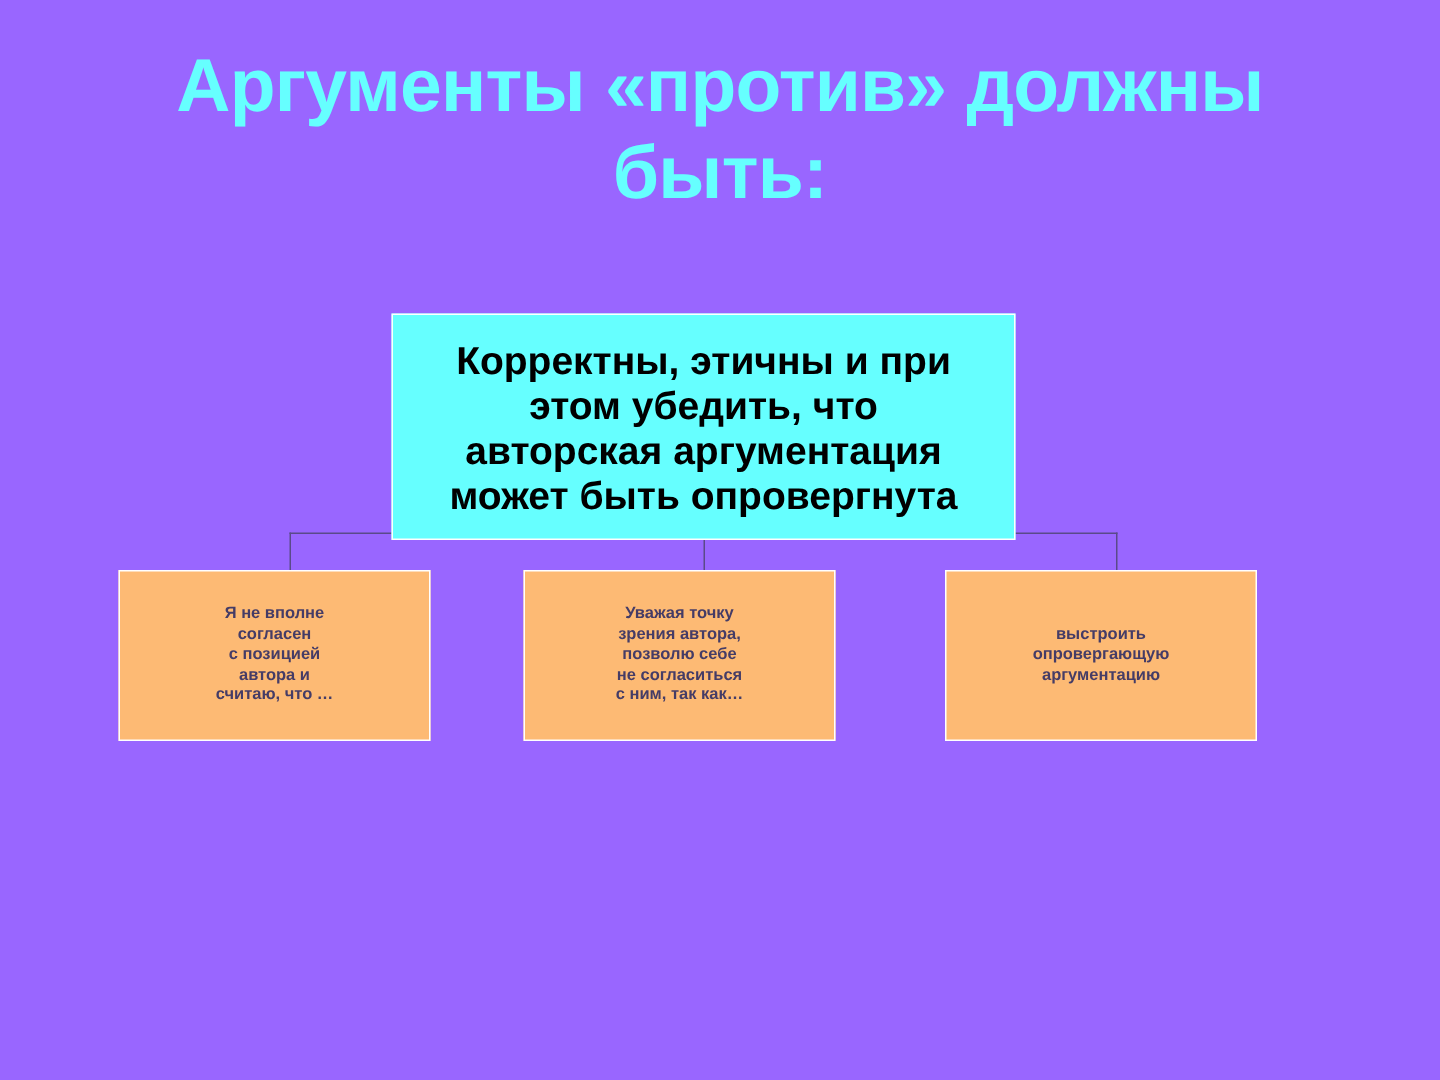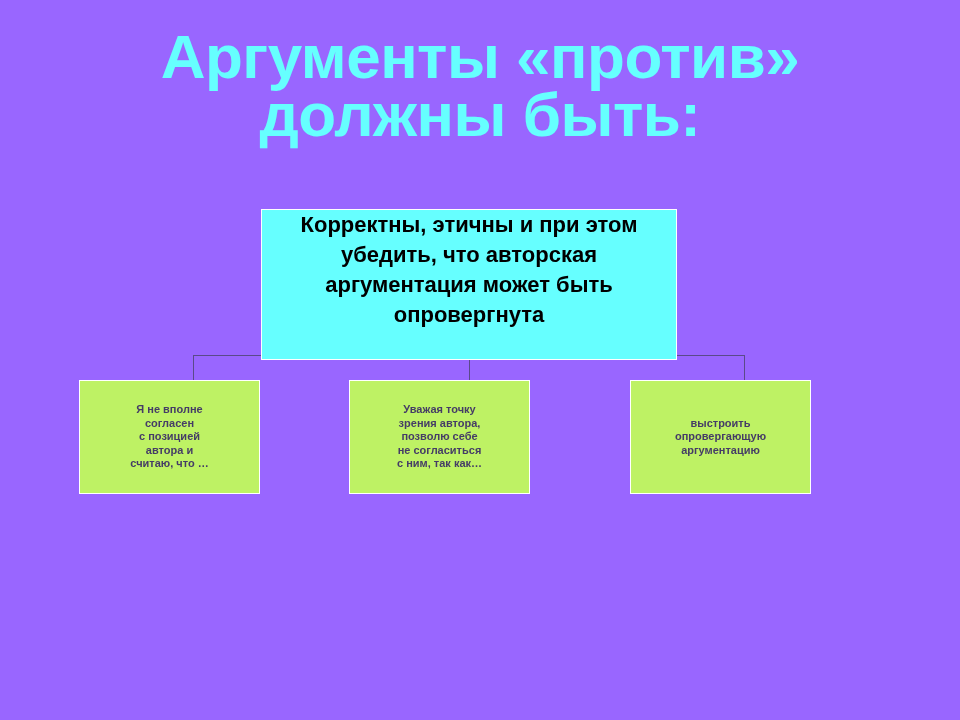--- a/index.html
+++ b/index.html
@@ -7,41 +7,41 @@
     width: 960px; height: 720px; overflow: hidden;
     background: #9966ff;
     position: relative;
     font-family: "Liberation Sans", sans-serif;
   }
   .title {
     position: absolute; left: 40px; top: 28px; width: 880px;
     text-align: center;
     color: #66ffff;
     font-weight: bold;
-    font-size: 62px;
+    font-size: 50px;
     line-height: 58px;
     letter-spacing: -0.5px;
   }
   .root-box {
     position: absolute; left: 261px; top: 209px; width: 416px; height: 151px;
     background: #66ffff;
     border: 1px solid #ffffff;
     box-sizing: border-box;
-    display: flex; justify-content: center;
+    display: flex; align-items: center; justify-content: center;
     text-align: center;
     color: #000000;
     font-weight: bold;
-    font-size: 22px;
+    font-size: 26px;
     line-height: 30px;
     padding: 0 24px;
   }
   .connector { position: absolute; background: #5a4a8a; }
   .child-box {
-    position: absolute; top: 380px; width: 181px; height: 114px;
-    background: #bef264;
+    position: absolute; top: 380px; width: 208px; height: 114px;
+    background: #fdba74;
     border: 1px solid #ffffff;
     box-sizing: border-box;
     display: flex; align-items: center; justify-content: center;
     text-align: center;
     color: #453c66;
     font-weight: bold;
     font-size: 11px;
     line-height: 13.5px;
     white-space: pre-line;
   }

